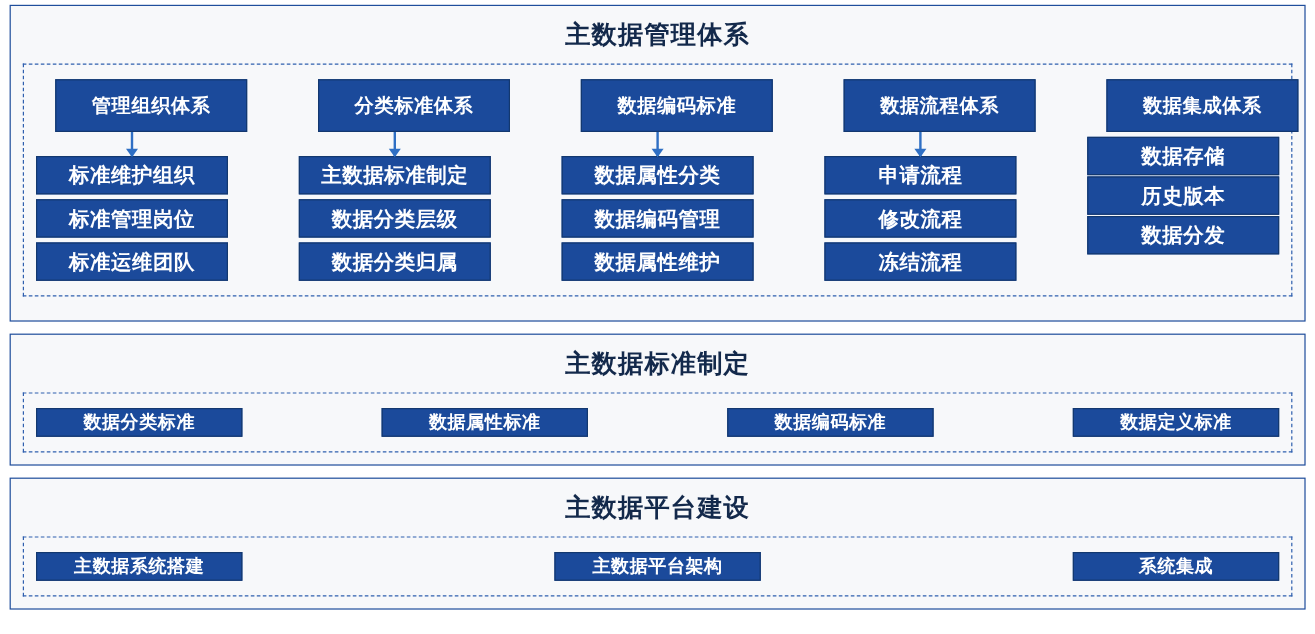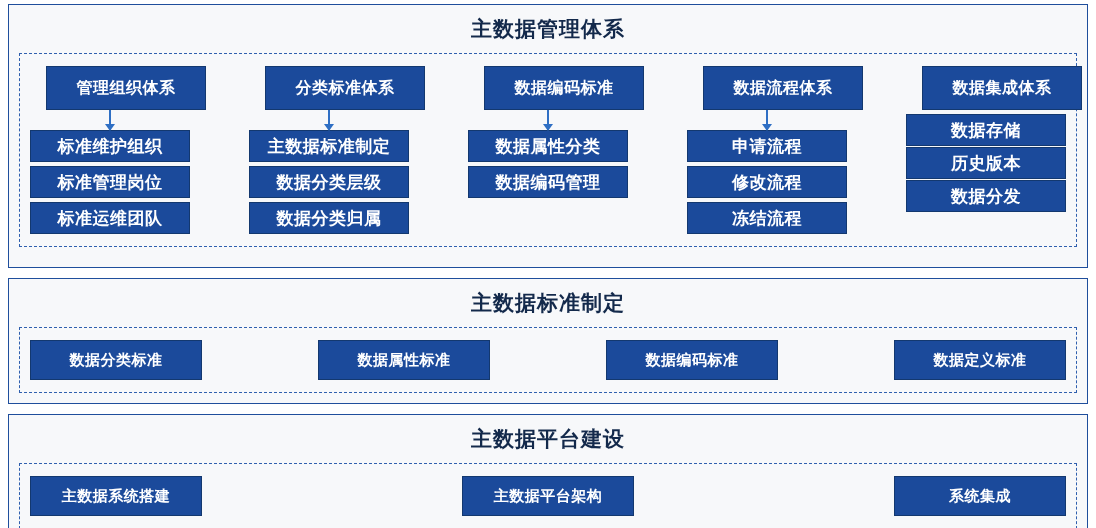--- a/index.html
+++ b/index.html
@@ -104,21 +104,21 @@
 
   
   .row4 {
     display: flex;
     justify-content: space-between;
     align-items: center;
   }
   .box-wide {
     box-sizing: border-box;
     width: 172px;
-    height: 40px;
+    height: 24px;
     background: #1b4a9b;
     border: 1px solid #13386f;
     color: #ffffff;
     font-size: 15px;
     font-weight: bold;
     display: flex;
     align-items: center;
     justify-content: center;
     letter-spacing: 0.5px;
   }
@@ -148,20 +148,21 @@
           <div class="box sub">主数据标准制定</div>
           <div class="box sub gap-4">数据分类层级</div>
           <div class="box sub gap-4">数据分类归属</div>
         </div>
 
         <div class="col">
           <div class="box head">数据编码标准</div>
           <div class="arrow"></div>
           <div class="box sub">数据属性分类</div>
           <div class="box sub gap-4">数据编码管理</div>
+          <div class="box sub gap-4">数据属性维护</div>
         </div>
 
         <div class="col">
           <div class="box head">数据流程体系</div>
           <div class="arrow"></div>
           <div class="box sub">申请流程</div>
           <div class="box sub gap-4">修改流程</div>
           <div class="box sub gap-4">冻结流程</div>
         </div>
 

